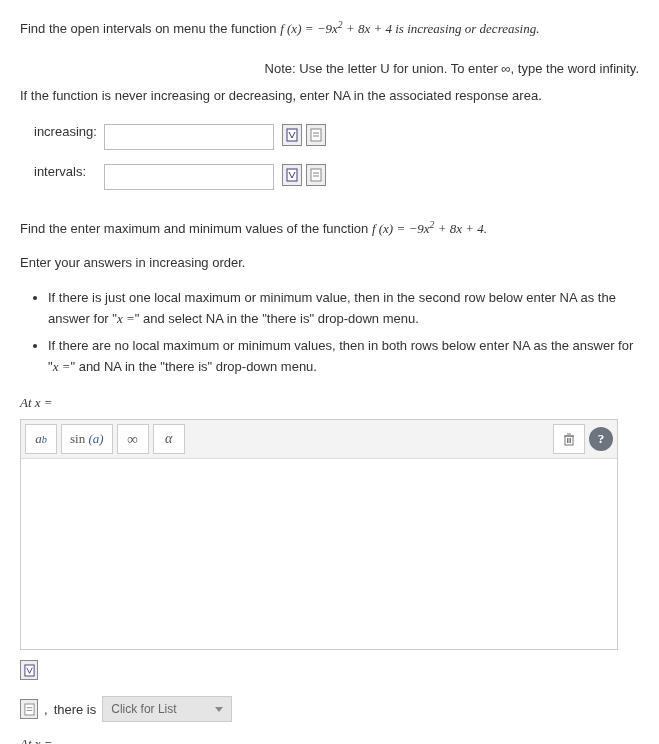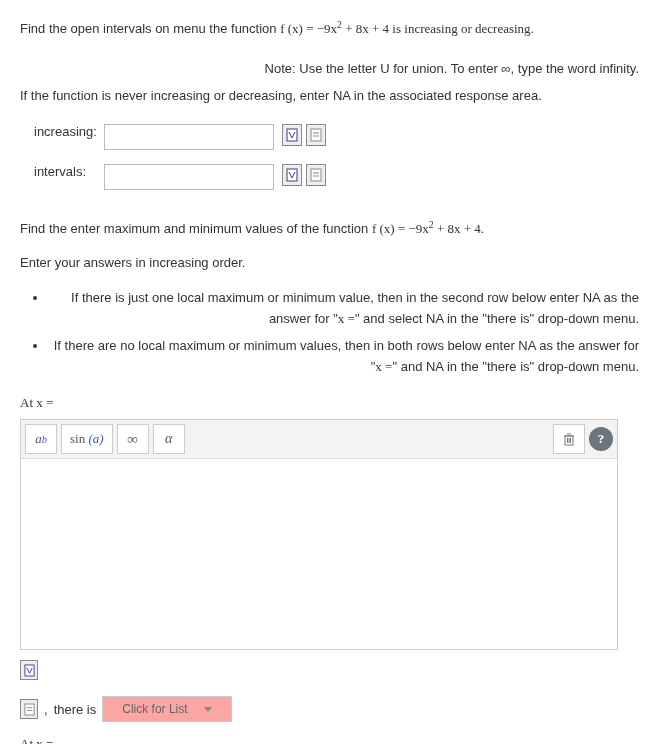--- a/index.html
+++ b/index.html
@@ -6,21 +6,21 @@
   body {
     font-family: Arial, Helvetica, sans-serif;
     font-size: 13px;
     color: #333;
     margin: 0;
     padding: 18px 20px;
     background: #fff;
     width: 659px;
   }
   .q-text { color: #333; margin-bottom: 14px; line-height: 1.5; }
-  .math { font-family: 'Times New Roman', serif; }
+  .math { font-family: 'Times New Roman', serif; font-style: italic; }
   .math sup { font-size: 0.75em; }
   .note-line { margin-top: 20px; margin-bottom: 8px; line-height: 1.5; text-align: right; }
   .note-sub { margin-bottom: 18px; line-height: 1.5; }
 
   .input-row {
     display: flex;
     margin: 14px 0;
   }
   .input-label { width: 84px; text-align: left; padding-left: 14px; color: #333; }
   .text-input {
@@ -40,21 +40,21 @@
     justify-content: center;
     font-size: 11px;
     color: #3a3a8a;
     cursor: pointer;
   }
   .small-icon-btn svg { width: 12px; height: 14px; }
 
   .section-gap { margin-top: 28px; }
 
   .instr { margin-bottom: 16px; line-height: 1.5; }
-  ul.instructions { margin: 4px 0 18px 28px; padding: 0; text-align: right; }
+  ul.instructions { margin: 4px 0 18px 28px; padding: 0; }
   ul.instructions li { margin-bottom: 6px; line-height: 1.6; font-size: 13px; }
 
   .at-label { margin: 14px 0 8px 0; }
 
   .editor-box {
     border: 1px solid #ccc;
     background: #fff;
     width: 598px;
     margin-bottom: 10px;
   }
@@ -109,27 +109,27 @@
     border: 1px solid #888;
     background: #eee;
     display: inline-flex;
     align-items: center;
     justify-content: center;
   }
   .preview-icon svg { width: 11px; height: 13px; }
   .there-is { font-size: 13px; color: #333; }
   .dropdown {
     border: 1px solid #ccc;
-    background: #fca5a5;
+    background: #e5e5e5;
     height: 26px;
     min-width: 130px;
     display: inline-flex;
     align-items: center;
     justify-content: space-between;
-    padding: 0 19px;
+    padding: 0 8px;
     cursor: pointer;
     color: #666;
     font-size: 12px;
   }
   .dropdown .caret {
     width: 0; height: 0;
     border-left: 4px solid transparent;
     border-right: 4px solid transparent;
     border-top: 5px solid #888;
     margin-left: 10px;

